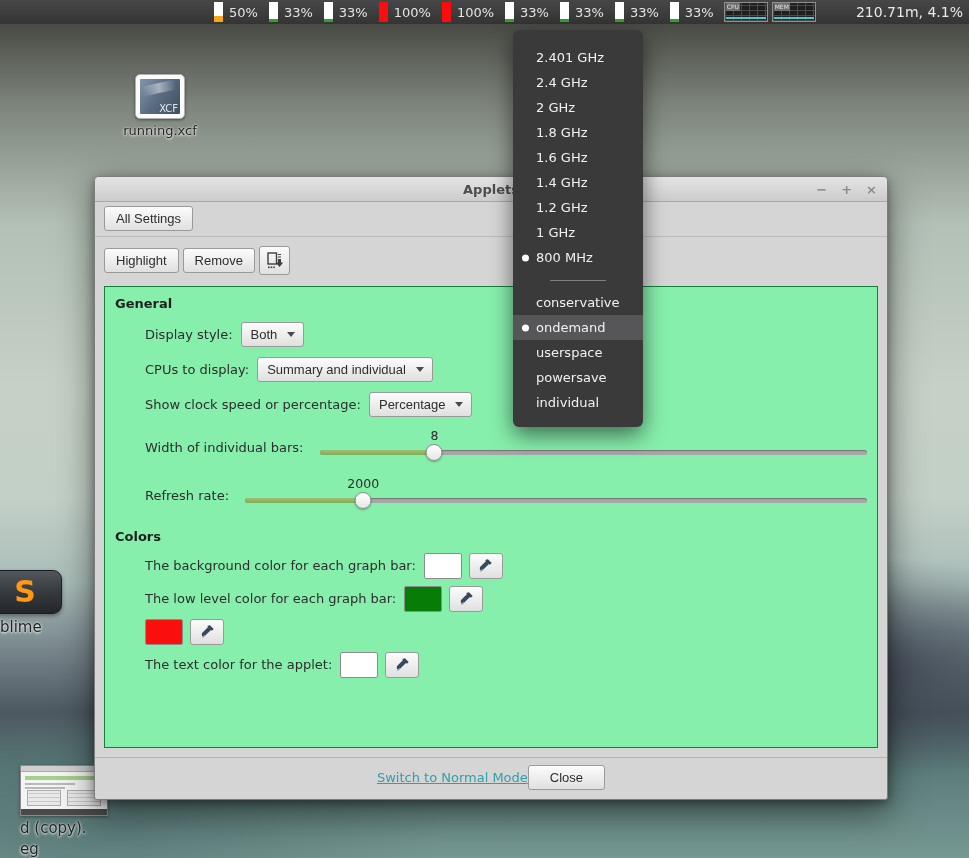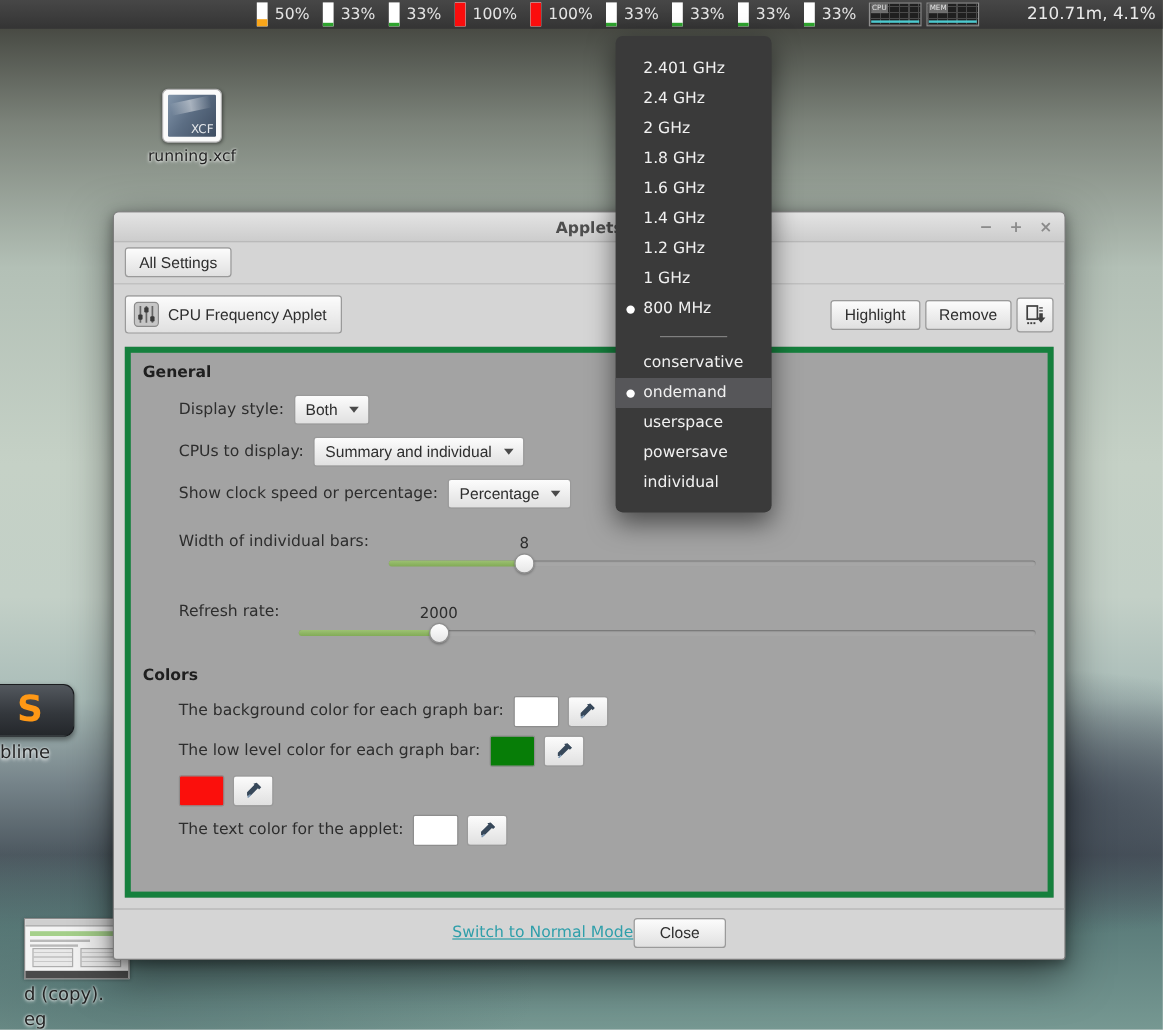--- a/index.html
+++ b/index.html
@@ -56,32 +56,32 @@
   .toolbar { flex:none; padding:4px 9px 5px; border-bottom:1px solid #bcbcbc; }
   .btn { display:inline-flex; align-items:center; gap:7px;
     background:linear-gradient(#fcfcfc,#e0e0e0); border:1px solid #9a9a9a; border-radius:3px;
     font-family:Liberation Sans, sans-serif; font-size:13px; color:#2e2e2e; padding:4px 11px; cursor:default; }
   .applet-row { flex:none; display:flex; justify-content:space-between; align-items:center;
     padding:9px 9px 11px; }
   .applet-btn { padding:4px 12px 4px 6px; }
   .row-actions { display:flex; gap:4px; align-items:center; }
   .icon-btn { padding:4px 5px; }
 
-  .content { flex:1; margin:0 9px; border:5px solid #15803d; background:#a3a3a3;
+  .content { flex:1; margin:0 9px; border:1px solid #15803d; background:#86efac;
     padding:9px 10px; overflow:hidden; }
   .section-heading { font-size:13px; font-weight:bold; color:#1f1f1f; margin-bottom:8px; }
   .indent { margin-left:30px; }
   .form-row { display:flex; align-items:center; margin-bottom:5px; min-height:30px; }
   .form-label { font-size:13px; color:#2d2d2d; margin-right:8px; white-space:nowrap; }
   .select-btn { position:relative; padding:4px 26px 4px 9px; min-width:60px; }
   .sel-arrow { position:absolute; right:8px; top:50%; margin-top:-2px; width:0; height:0;
     border-left:4px solid transparent; border-right:4px solid transparent;
     border-top:5px solid #4a4a4a; }
 
-  .slider-row { margin-top:18px; margin-bottom:0; min-height:40px; align-items:flex-start; }
+  .slider-row { margin-top:8px; margin-bottom:0; min-height:40px; align-items:center; }
   .slider { flex:1; position:relative; height:40px; margin-left:8px; }
   .slider-track { position:absolute; left:0; right:0; top:23px; height:5px;
     background:#a6a6a6; border-radius:3px; box-shadow:inset 0 1px 1px rgba(0,0,0,.3); }
   .slider-fill { position:absolute; left:0; top:23px; height:5px;
     background:linear-gradient(#9dc173,#82ab56); border-radius:3px 0 0 3px; }
   .slider-handle { position:absolute; top:17px; width:17px; height:17px; border-radius:50%;
     background:linear-gradient(#ffffff,#e6e6e6); border:1px solid #8d8d8d;
     transform:translateX(-50%); box-shadow:0 1px 2px rgba(0,0,0,.3); }
   .slider-value { position:absolute; top:1px; transform:translateX(-50%);
     font-size:12.5px; color:#2d2d2d; }
@@ -294,32 +294,20 @@
       <span class="win-btn">+</span>
       <span class="win-btn">×</span>
     </div>
   </div>
 
   <div class="toolbar">
     <button class="btn">All Settings</button>
   </div>
 
   <div class="applet-row">
-    <button class="btn applet-btn">
-      <svg width="22" height="22" viewBox="0 0 22 22">
-        <rect x="1" y="1" width="20" height="20" rx="3" fill="#c6c6c6" stroke="#8a8a8a"></rect>
-        <line x1="6" y1="4" x2="6" y2="18" stroke="#666" stroke-width="1.4"></line>
-        <line x1="11" y1="4" x2="11" y2="18" stroke="#666" stroke-width="1.4"></line>
-        <line x1="16" y1="4" x2="16" y2="18" stroke="#666" stroke-width="1.4"></line>
-        <rect x="4.2" y="11" width="3.6" height="4.4" rx="1" fill="#3a3a3a"></rect>
-        <rect x="9.2" y="5" width="3.6" height="4.4" rx="1" fill="#3a3a3a"></rect>
-        <rect x="14.2" y="12.5" width="3.6" height="4.4" rx="1" fill="#3a3a3a"></rect>
-      </svg>
-      <span>CPU Frequency Applet</span>
-    </button>
     <div class="row-actions">
       <button class="btn">Highlight</button>
       <button class="btn">Remove</button>
       <button class="btn icon-btn">
         <svg width="19" height="19" viewBox="0 0 19 19">
           <rect x="3" y="2" width="8.5" height="11" fill="none" stroke="#3e3e3e" stroke-width="1.4"></rect>
           <line x1="13" y1="3.5" x2="16" y2="3.5" stroke="#3e3e3e" stroke-width="1"></line>
           <line x1="13" y1="6" x2="16" y2="6" stroke="#3e3e3e" stroke-width="1"></line>
           <path d="M13 8 v3.5 h-2.2 l3.7 4.5 3.7-4.5 h-2.2 V8 z" fill="#3e3e3e"></path>
           <rect x="3" y="15.5" width="1.6" height="1.6" fill="#3e3e3e"></rect>

